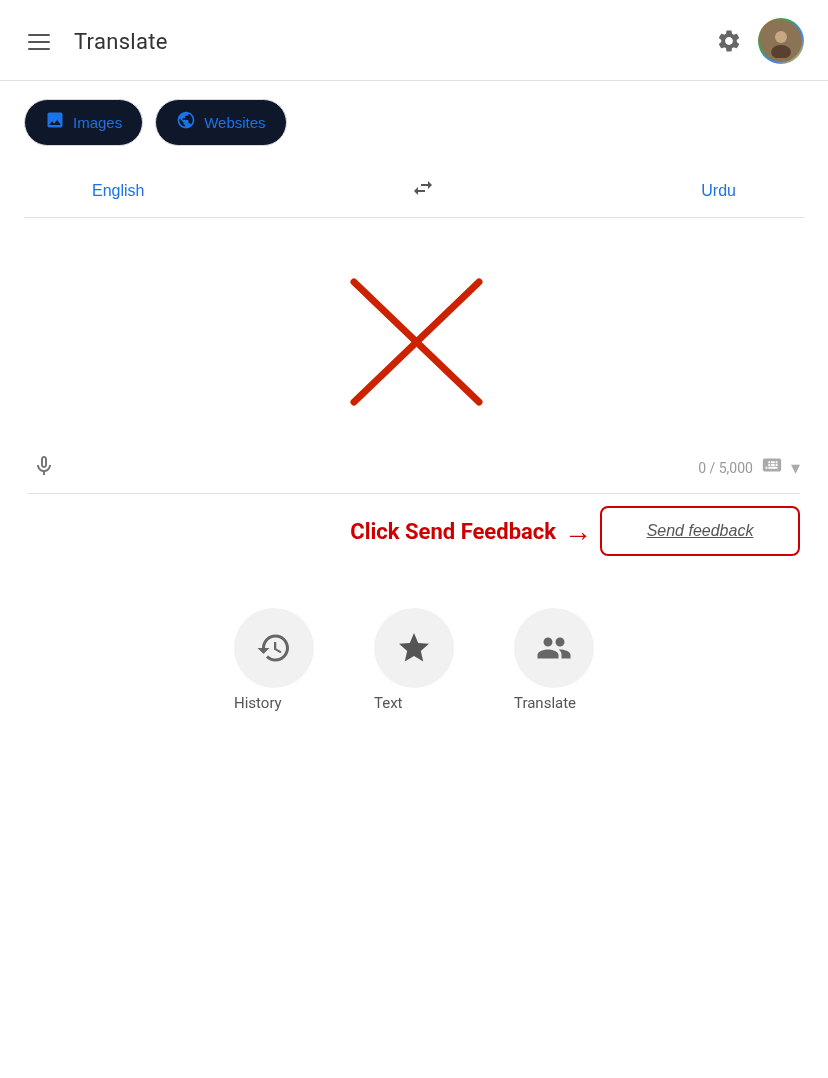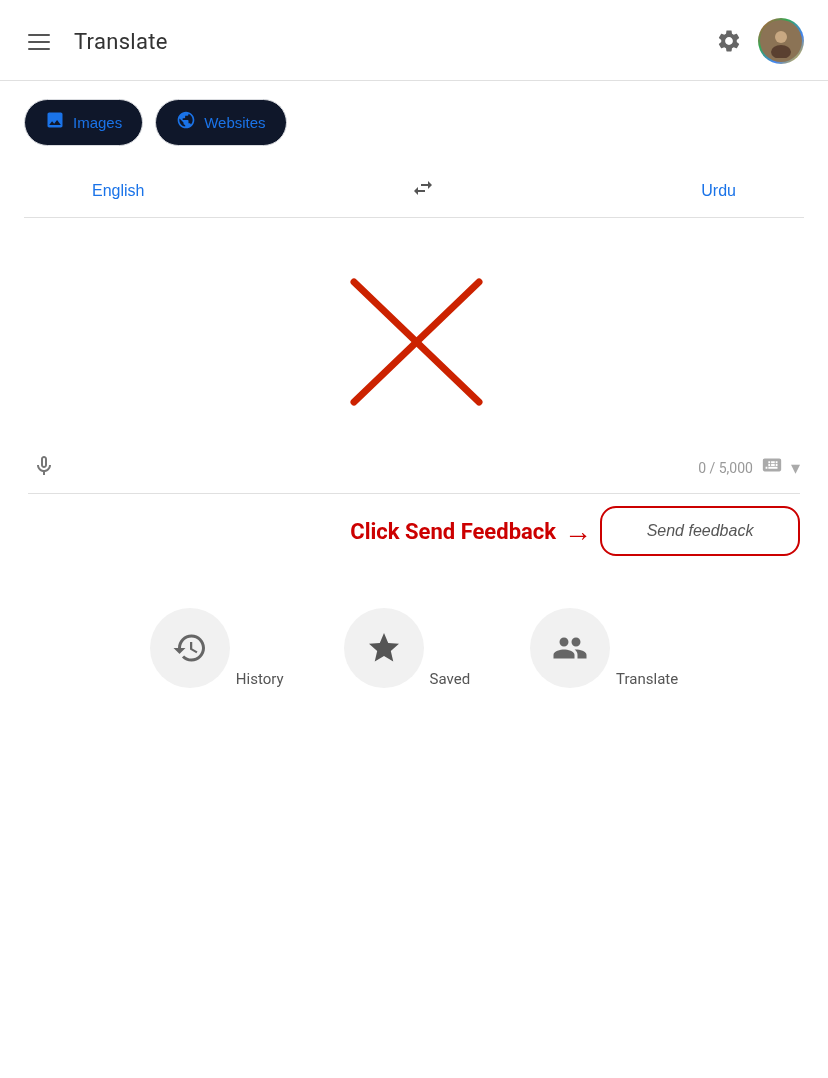--- a/index.html
+++ b/index.html
@@ -199,41 +199,43 @@
       white-space: nowrap;
     }
 
     .arrow-right {
       color: #cc0000;
       font-size: 28px;
     }
 
     .send-feedback-btn {
       border: 2.5px solid #cc0000;
-      border-radius: 16px;
+      border-radius: 8px;
       background: #fff;
       padding: 14px 28px;
       font-size: 16px;
       font-style: italic;
       color: #555;
       cursor: pointer;
       white-space: nowrap;
       min-width: 200px;
+      text-decoration: underline;
     }
 
     
     .bottom-section {
       display: flex;
       justify-content: center;
       gap: 60px;
       padding: 40px 24px 24px 24px;
     }
     .bottom-item {
       display: flex;
-      align-items: flex-end;
+      flex-direction: column;
+      align-items: flex-start;
       gap: 6px;
       cursor: pointer;
     }
     .bottom-circle {
       width: 80px;
       height: 80px;
       border-radius: 50%;
       background: #f1f1f1;
       display: flex;
       align-items: center;
@@ -366,21 +368,21 @@
     </div>
     <span class="bottom-label">History</span>
   </div>
 
   <div class="bottom-item">
     <div class="bottom-circle">
       <svg width="36" height="36" viewBox="0 0 24 24" fill="#555">
         <path d="M12 17.27L18.18 21l-1.64-7.03L22 9.24l-7.19-.61L12 2 9.19 8.63 2 9.24l5.46 4.73L5.82 21z"></path>
       </svg>
     </div>
-    <span class="bottom-label">Saved</span>
+    <span class="bottom-label">Text</span>
   </div>
 
   <div class="bottom-item">
     <div class="bottom-circle">
       <svg width="36" height="36" viewBox="0 0 24 24" fill="#666">
         <path d="M16 11c1.66 0 2.99-1.34 2.99-3S17.66 5 16 5c-1.66 0-3 1.34-3 3s1.34 3 3 3zm-8 0c1.66 0 2.99-1.34 2.99-3S9.66 5 8 5C6.34 5 5 6.34 5 8s1.34 3 3 3zm0 2c-2.33 0-7 1.17-7 3.5V19h14v-2.5c0-2.33-4.67-3.5-7-3.5zm8 0c-.29 0-.62.02-.97.05 1.16.84 1.97 1.97 1.97 3.45V19h6v-2.5c0-2.33-4.67-3.5-7-3.5z"></path>
       </svg>
     </div>
     <span class="bottom-label">Translate</span>
   </div>

